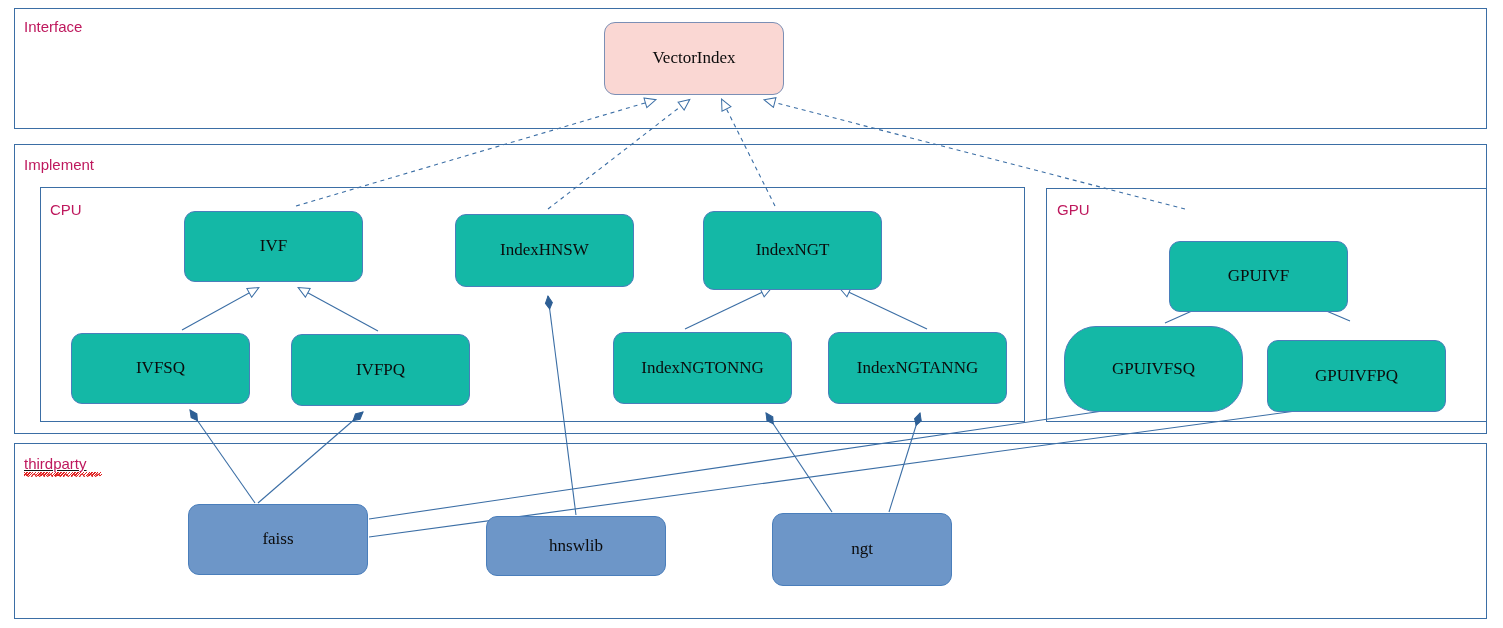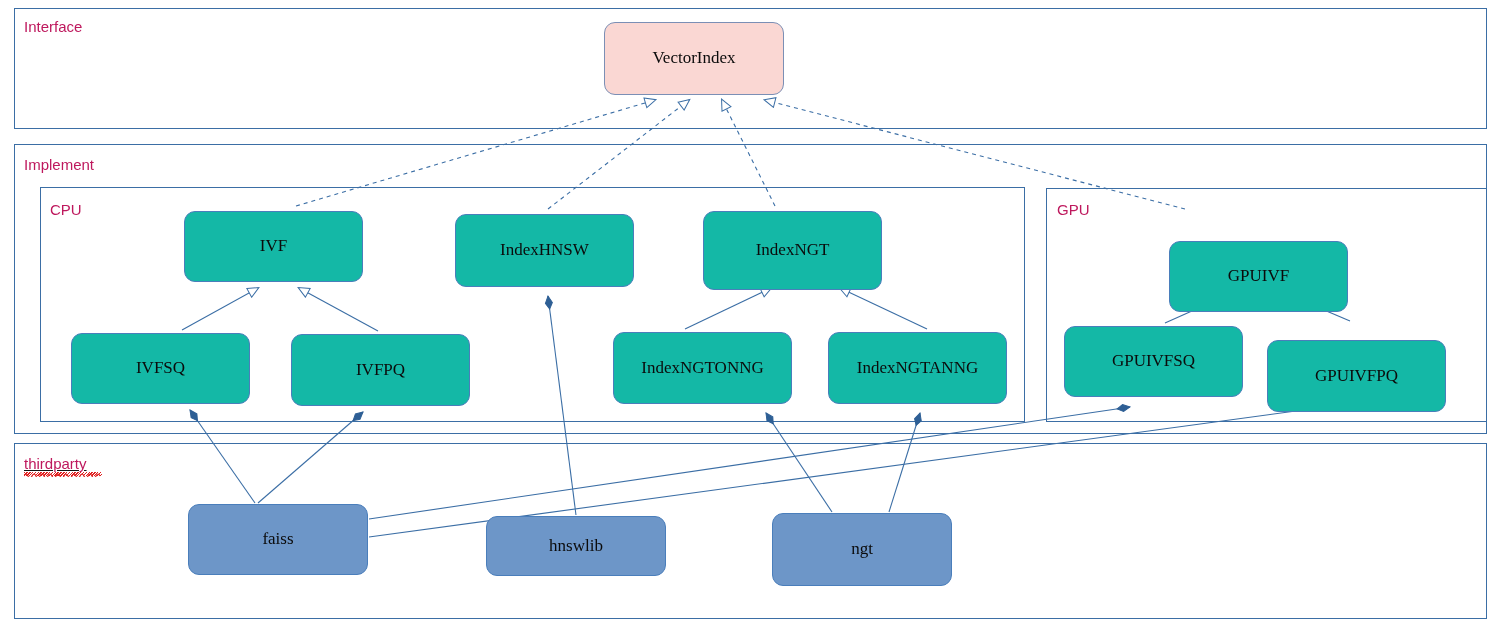--- a/index.html
+++ b/index.html
@@ -88,20 +88,20 @@
 
   <div class="node impl" style="left:184px;top:211px;width:179px;height:71px;">IVF</div>
   <div class="node impl" style="left:455px;top:214px;width:179px;height:73px;">IndexHNSW</div>
   <div class="node impl" style="left:703px;top:211px;width:179px;height:79px;">IndexNGT</div>
   <div class="node impl" style="left:1169px;top:213px;width:179px;height:71px;margin-top:28px;">GPUIVF</div>
 
   <div class="node impl" style="left:71px;top:333px;width:179px;height:71px;">IVFSQ</div>
   <div class="node impl" style="left:291px;top:334px;width:179px;height:72px;">IVFPQ</div>
   <div class="node impl" style="left:613px;top:332px;width:179px;height:72px;">IndexNGTONNG</div>
   <div class="node impl" style="left:828px;top:332px;width:179px;height:72px;">IndexNGTANNG</div>
-  <div class="node impl" style="left:1064px;top:326px;width:179px;height:71px;">GPUIVFSQ</div>
+  <div class="node impl" style="left:1064px;top:326px;width:179px;height:86px;border-radius:32px;">GPUIVFSQ</div>
   <div class="node impl" style="left:1267px;top:340px;width:179px;height:72px;">GPUIVFPQ</div>
 
   <div class="node third" style="left:188px;top:504px;width:180px;height:71px;">faiss</div>
   <div class="node third" style="left:486px;top:516px;width:180px;height:60px;">hnswlib</div>
   <div class="node third" style="left:772px;top:513px;width:180px;height:73px;">ngt</div>
 
 </div>
 
 </body></html>

